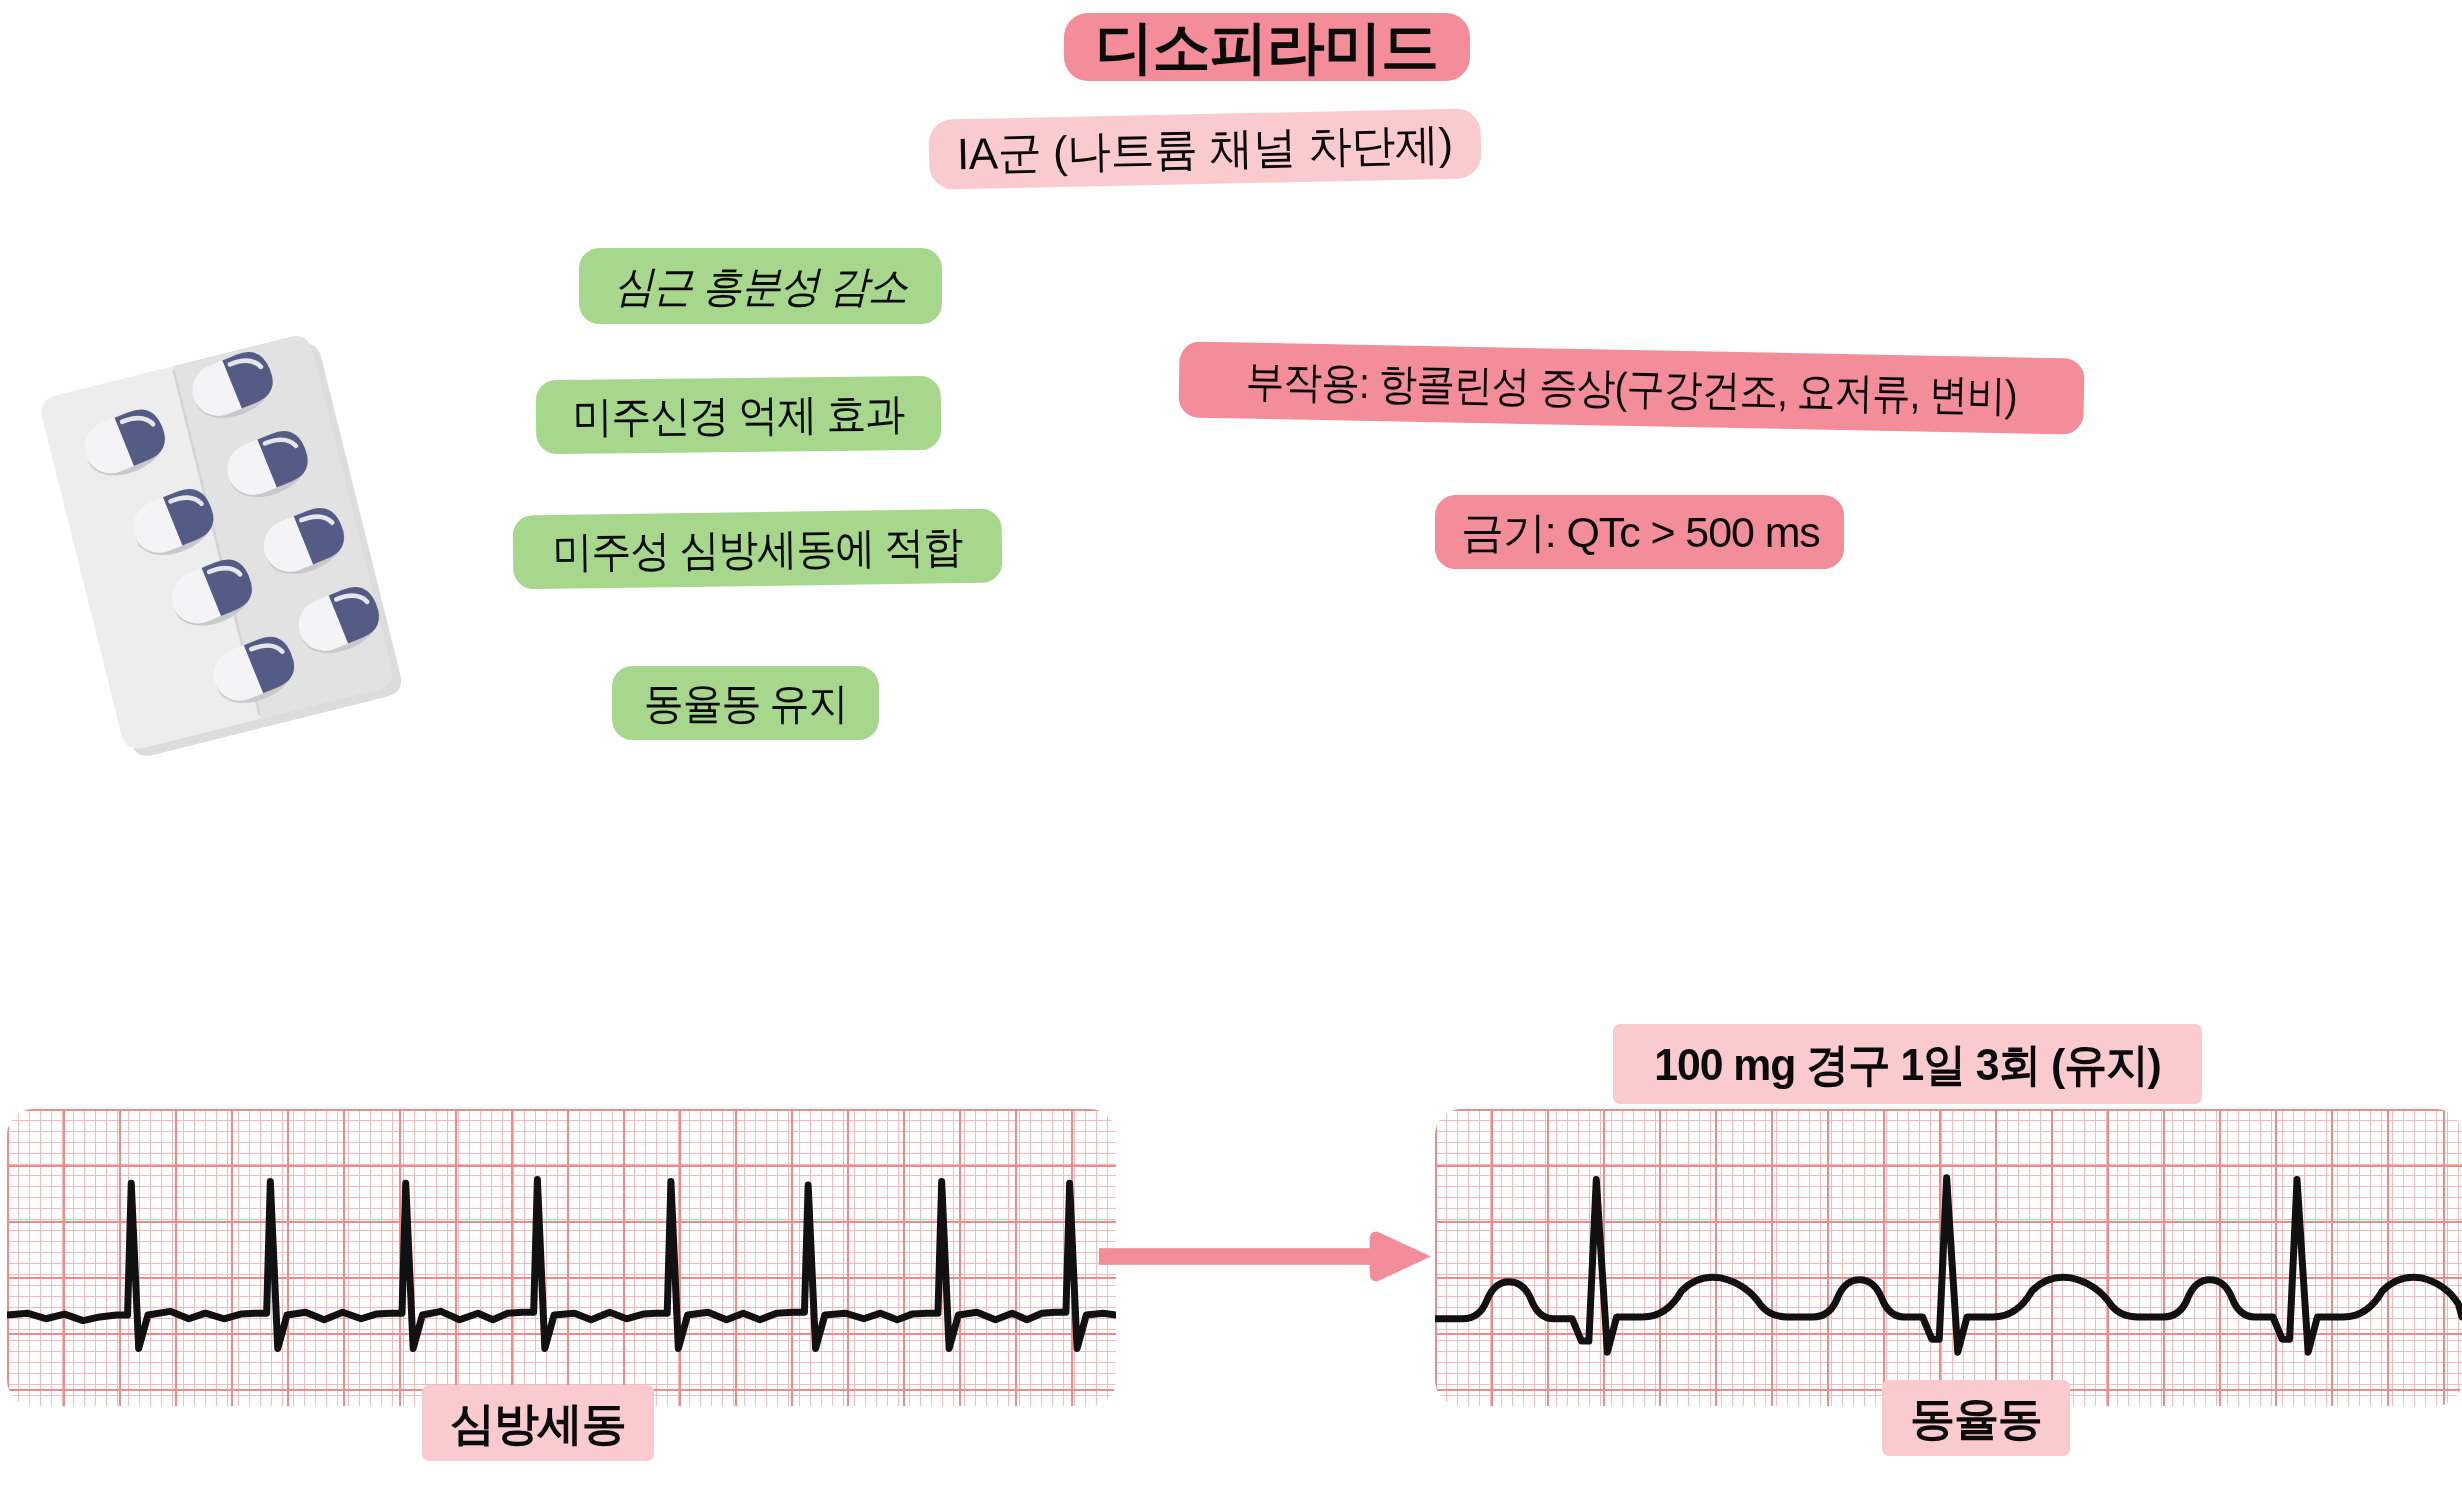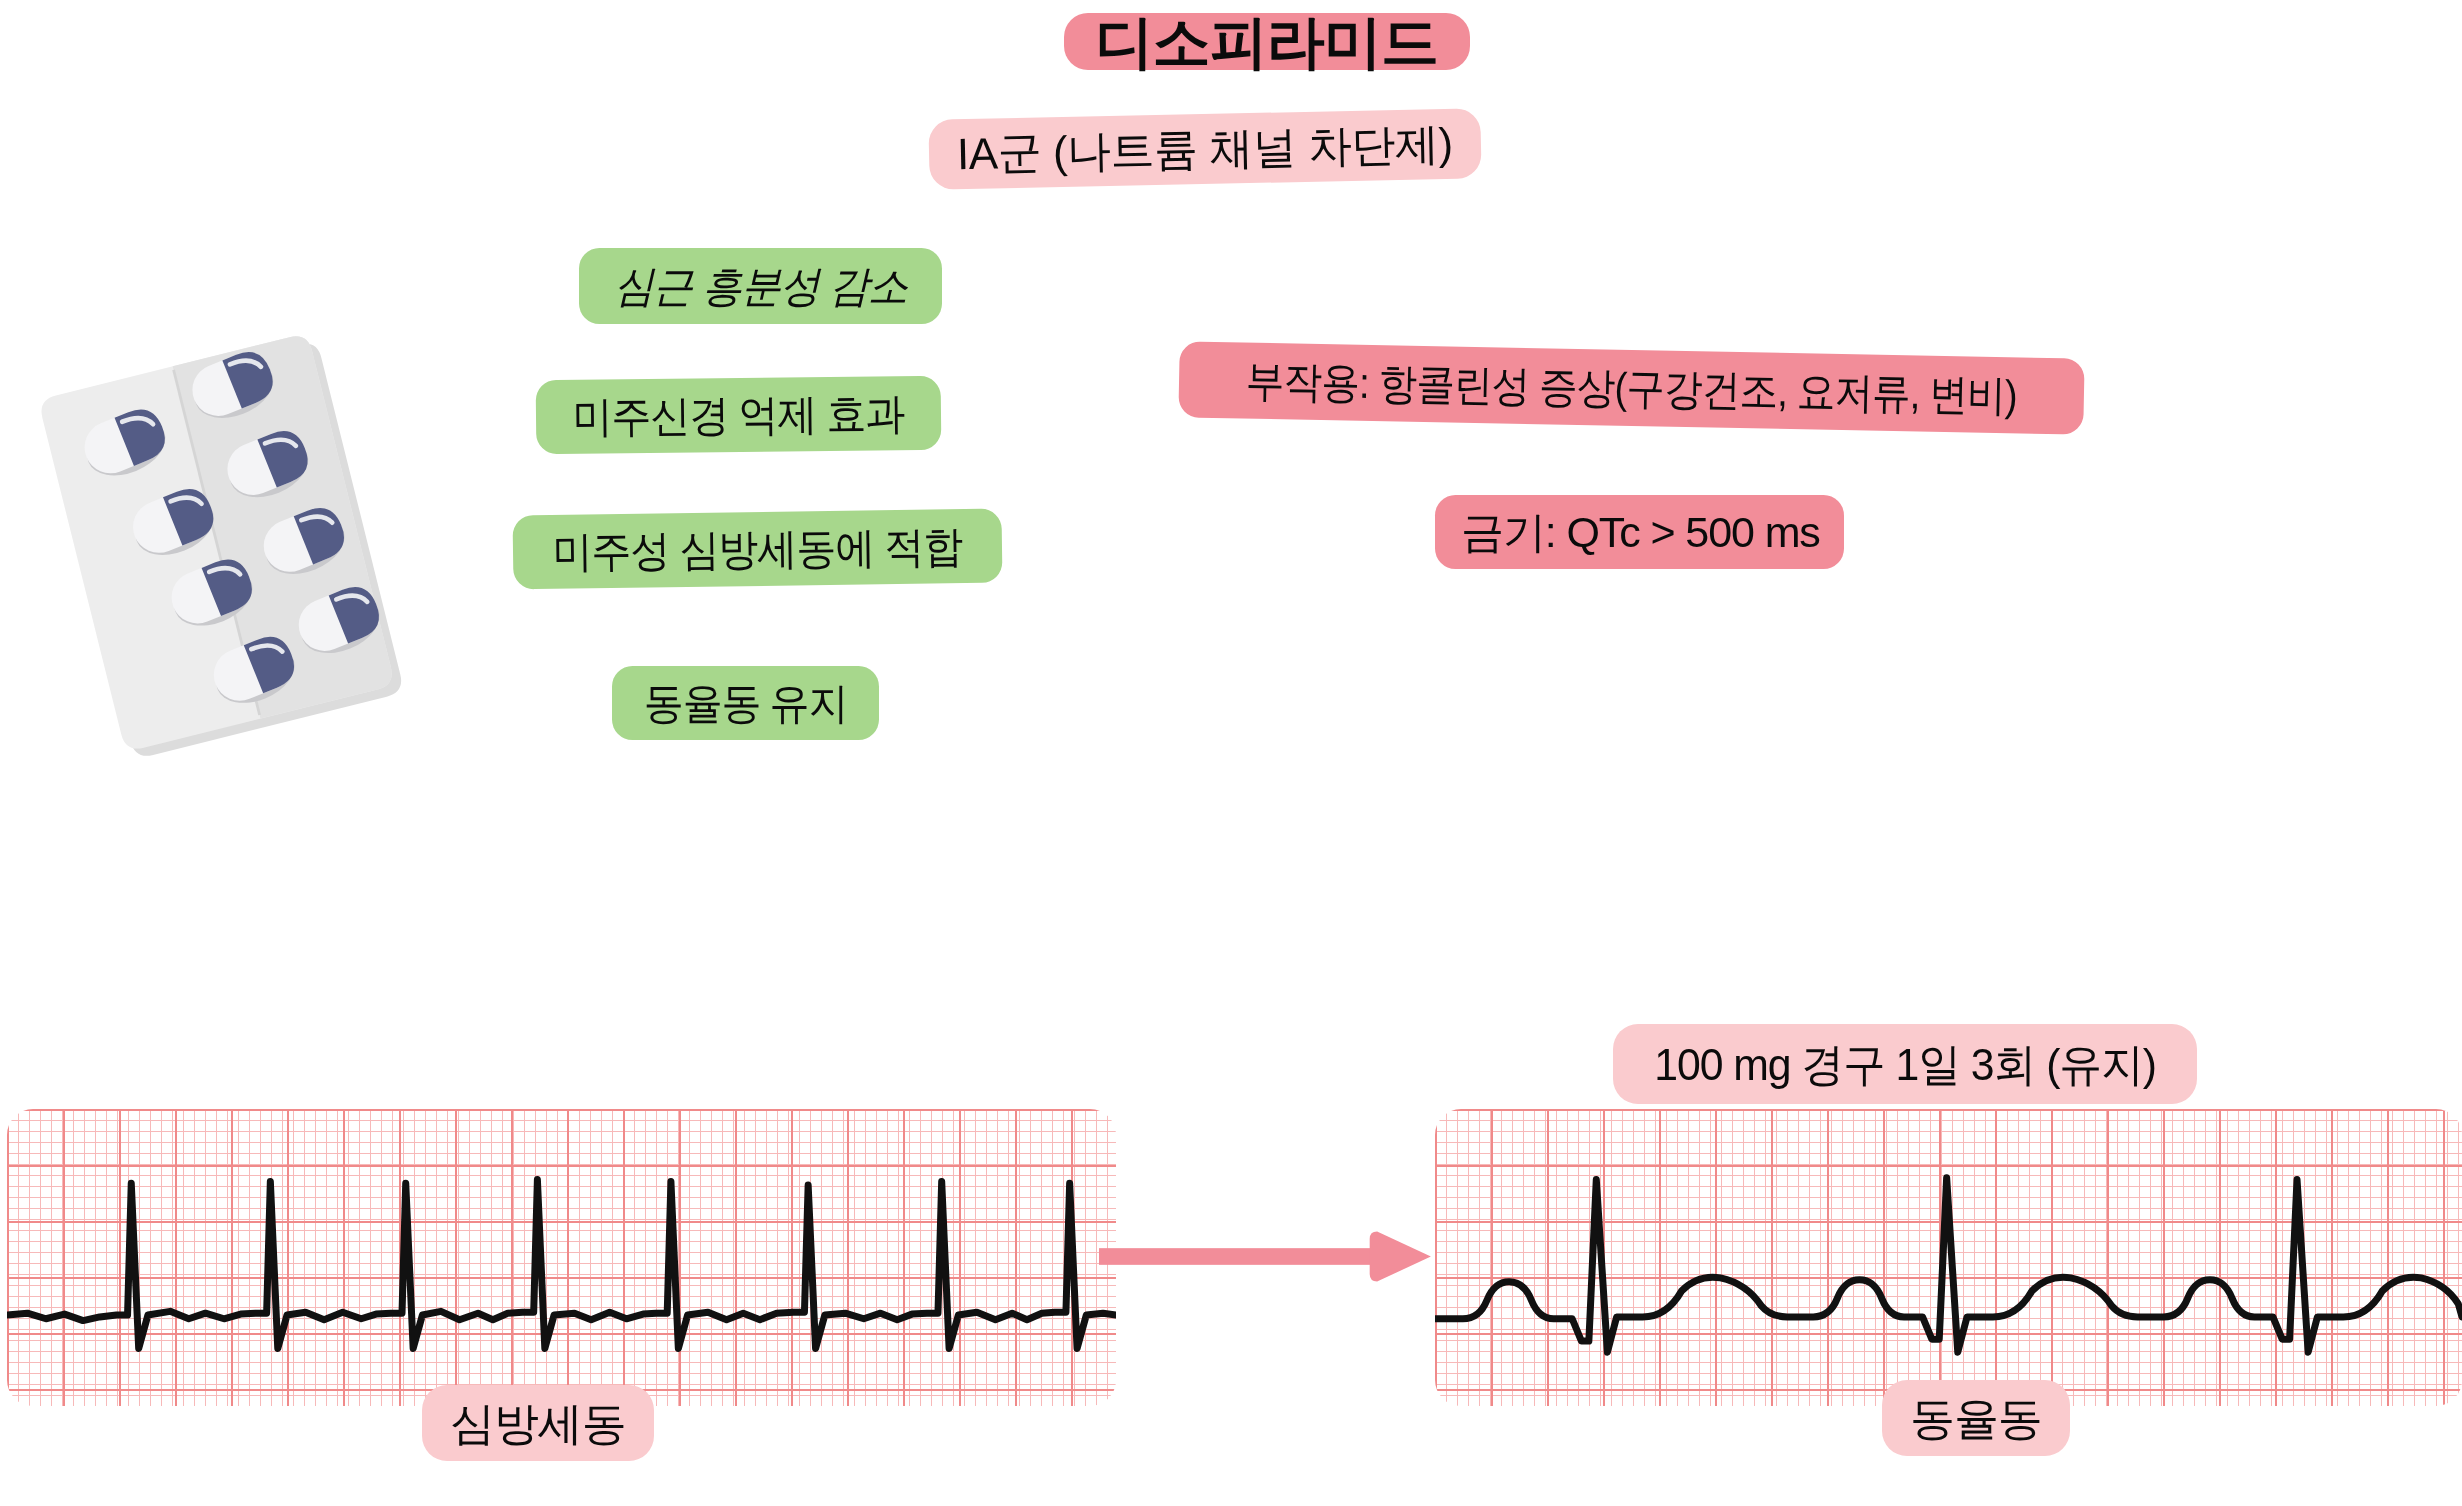--- a/index.html
+++ b/index.html
@@ -74,23 +74,23 @@
     padding: 0 24px;
   }
   .red-tag.narrow {
     font-stretch: condensed;
     transform-origin: center center;
   }
 
   
   .pink-tag {
     background: #FACBCE;
-    border-radius: 25px;
+    border-radius: 7px;
     font-size: 45px;
-    font-weight: 400;
+    font-weight: 700;
     letter-spacing: -1.1px;
     padding: 0 28px;
   }
 
   .squeeze {
     display: inline-block;
     transform: scaleX(0.93);
     transform-origin: center center;
   }
 
@@ -135,21 +135,21 @@
   
   .blister {
     position: absolute;
   }
 </style>
 </head>
 <body>
 
 <div class="stage">
 
-  <div class="tag title-tag" style="left:1064px; top:13px; height:57px;">
+  <div class="tag title-tag" style="left:1064px; top:13px; height:68px;">
     <span>디소피라미드</span>
   </div>
 
   <div class="tag subtitle-tag" style="left:929px; top:114px; height:70px; transform:rotate(-1.2deg);">
     <span>IA군 (나트륨 채널 차단제)</span>
   </div>
 
   <div class="blister" style="left:9.3px; top:311px; width:426px; height:445px;">
     <svg viewBox="0 0 460 480" width="426" height="445" aria-hidden="true">
       <g transform="rotate(-14 230 240)">

